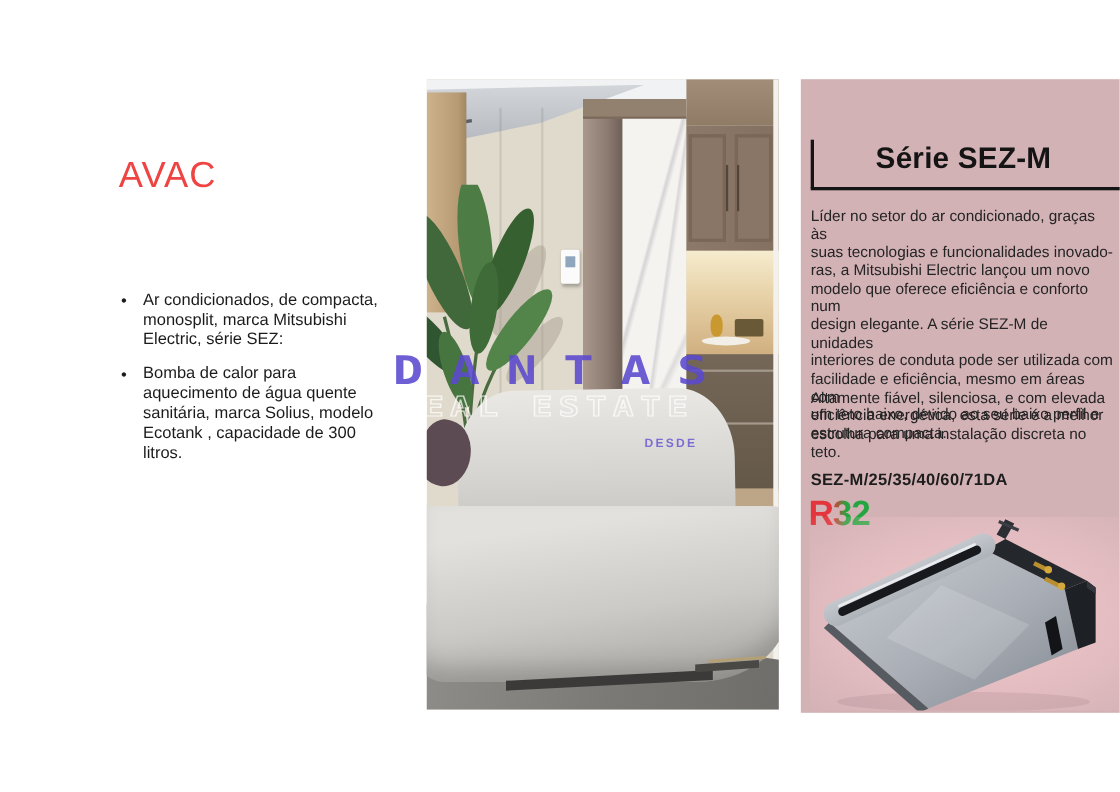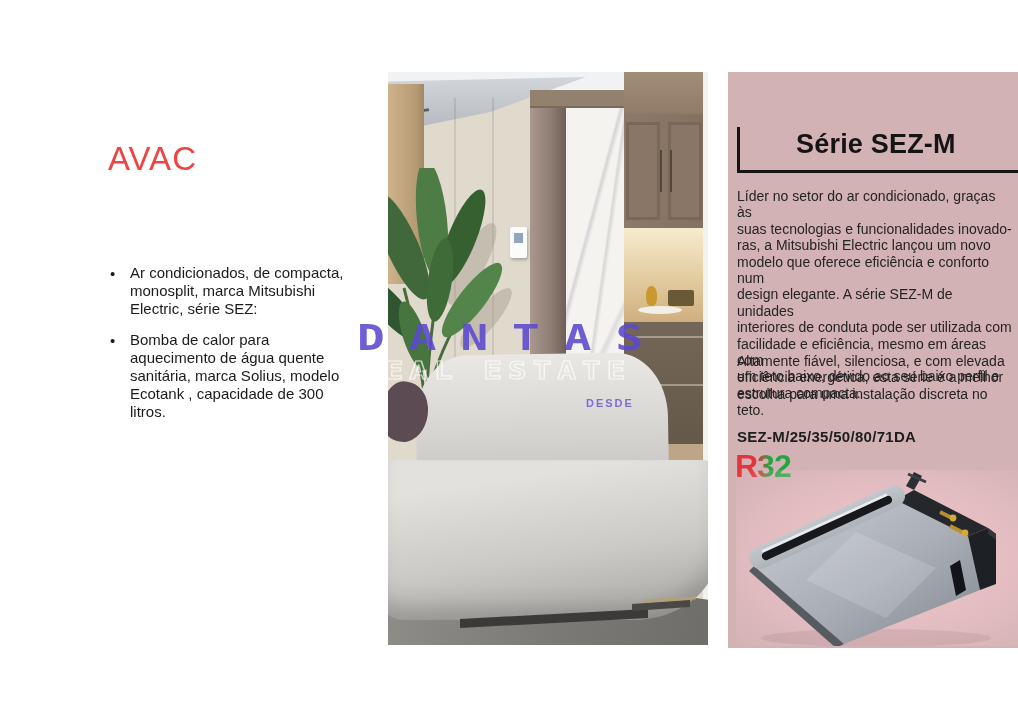--- a/index.html
+++ b/index.html
@@ -201,21 +201,21 @@
 ras, a Mitsubishi Electric lançou um novo
 modelo que oferece eficiência e conforto num
 design elegante. A série SEZ-M de unidades
 interiores de conduta pode ser utilizada com
 facilidade e eficiência, mesmo em áreas com
 um teto baixo, devido ao seu baixo perfil e
 estrutura compacta.</div>
     <div class="pn-p pn-p2">Altamente fiável, silenciosa, e com elevada
 eficiência energética, esta série é a melhor
 escolha para uma instalação discreta no teto.</div>
-    <div class="pn-model">SEZ-M/25/35/50/80/71DA</div>
+    <div class="pn-model">SEZ-M/25/35/40/60/71DA</div>
     <div class="pn-r32">R32</div>
 
     <div class="pn-product">
       <svg width="282" height="176" viewBox="0 0 282 176">
         <defs>
           <linearGradient id="faceGrad" x1="0" y1="0" x2="1" y2="1">
             <stop offset="0" stop-color="#c9cdd3"></stop>
             <stop offset=".55" stop-color="#a9aeb6"></stop>
             <stop offset="1" stop-color="#82888f"></stop>
           </linearGradient>

